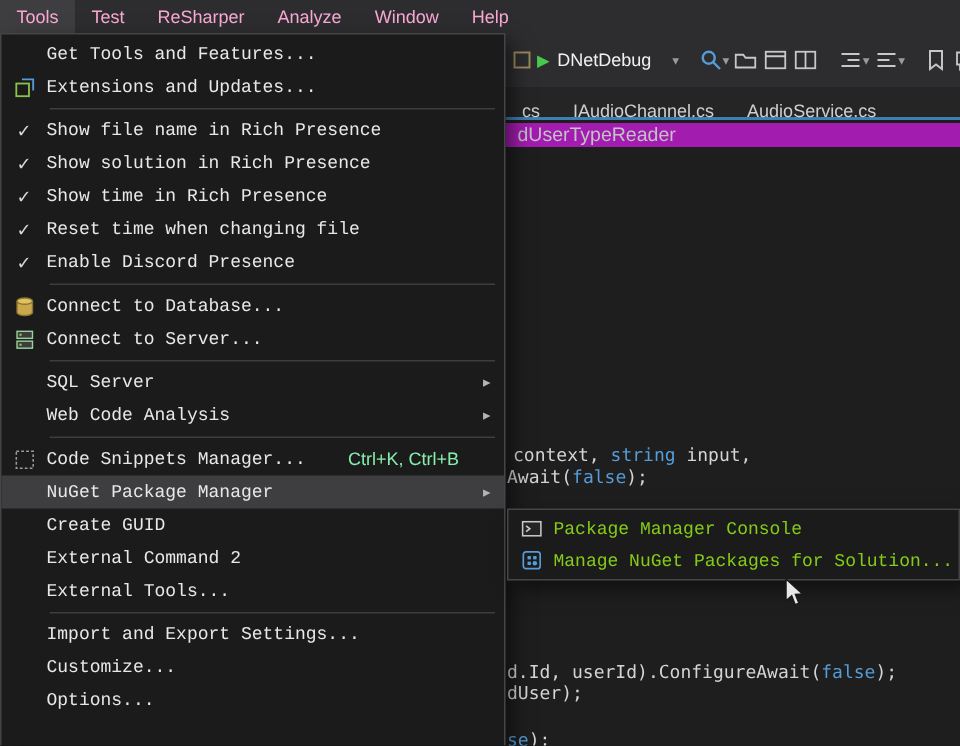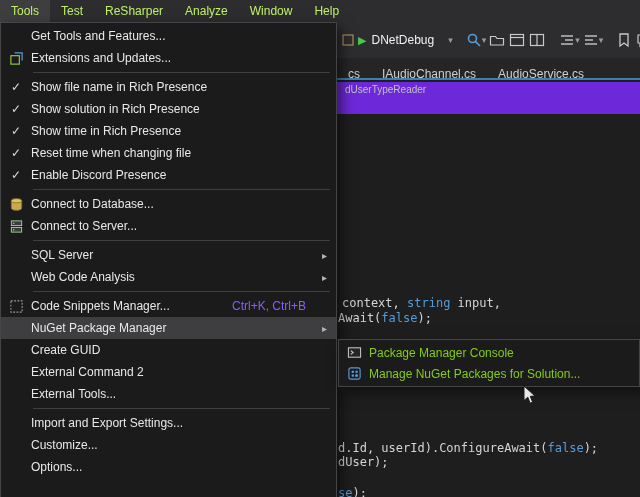--- a/index.html
+++ b/index.html
@@ -3,52 +3,52 @@
 <meta charset="utf-8">
 <style>
   html,body{margin:0;padding:0;}
   body{
     width:640px;height:497px;position:relative;overflow:hidden;
     background:#1e1e1e;font-family:"Liberation Sans",sans-serif;
     -webkit-font-smoothing:antialiased;
   }
   
   .menubar{position:absolute;top:0;left:0;right:0;height:22px;background:#2d2d30;
-    display:flex;align-items:stretch;font-size:12px;color:#bef264;z-index:6;}
+    display:flex;align-items:stretch;font-size:12px;color:#f9a8d4;z-index:6;}
   .mb-item{padding:0 11px;display:flex;align-items:center;cursor:default;}
   .mb-item.active{background:#3e3e40;}
   
   .toolbar{position:absolute;top:22px;left:0;right:0;height:36px;background:#2d2d30;
     display:flex;align-items:center;box-sizing:border-box;padding-left:338px;color:#c8c8c8;z-index:1;}
   .tb-icon{display:inline-flex;align-items:center;justify-content:center;width:20px;height:22px;margin:0 2px;}
   .tb-caret{font-size:9px;color:#9a9a9a;margin:0 1px 0 -2px;}
   .tb-sep{width:1px;height:18px;background:#3f3f46;margin:0 5px;}
   .play{color:#47c94d;font-size:11px;margin-right:5px;}
   .debug-target{color:#f1f1f1;font-size:12px;margin-right:16px;}
   
   .tabstrip{position:absolute;top:58px;left:337px;right:0;height:20px;background:#252526;
     border-bottom:2px solid #3c7fb1;display:flex;font-size:12px;color:#d0d0d0;z-index:1;}
   .tab{padding:0 11px;display:flex;align-items:center;margin-top:11px;}
   
-  .navbar{position:absolute;top:82px;left:337px;right:0;height:32px;background:#6d28d9;
-    color:#c2c2c6;font-size:10px;line-height:16px;padding-left:8px;z-index:1;}
+  .navbar{position:absolute;top:82px;left:337px;right:0;height:16px;background:#a21caf;
+    color:#c2c2c6;font-size:13px;line-height:16px;padding-left:8px;z-index:1;}
   
   .code{position:absolute;font-family:"DejaVu Sans Mono",monospace;font-size:12px;
     color:#d4d4d4;white-space:pre;z-index:0;}
   .kw{color:#569cd6;}
   
   .menu{position:absolute;top:22px;left:0;width:337px;bottom:0;background:#1b1b1c;
     border:1px solid #454548;border-bottom:none;box-sizing:border-box;padding-top:2px;
     font-size:12px;color:#e8e8e8;z-index:10;box-shadow:5px 5px 12px rgba(0,0,0,.5);}
   .mi{height:22px;display:flex;align-items:center;position:relative;cursor:default;}
   .mi.hl{background:#3e3e40;}
   .gutter{width:30px;flex:0 0 30px;display:flex;align-items:center;justify-content:center;}
   .check{color:#d8d8d8;font-size:12px;}
-  .mi-label{flex:1;white-space:nowrap;}
-  .mi-shortcut{color:#8b5cf6;margin-right:30px;}
+  .mi-label{flex:1;white-space:nowrap;font-family:Liberation Mono, monospace;}
+  .mi-shortcut{color:#86efac;margin-right:30px;}
   .mi-arrow{position:absolute;right:9px;top:0;bottom:0;display:flex;align-items:center;
     color:#b4b4b4;font-size:10px;}
   .msep{height:1px;background:#3d3d42;margin:3px 6px 3px 32px;}
   
   .submenu{position:absolute;top:339px;left:338px;width:302px;background:#1b1b1c;
     border:1px solid #454548;box-sizing:border-box;padding:2px 0;font-size:12px;color:#84cc16;
     z-index:12;box-shadow:5px 5px 12px rgba(0,0,0,.5);}
   .submenu .mi{height:21px;}
   
   .cursor{position:absolute;left:523px;top:385px;z-index:30;}

